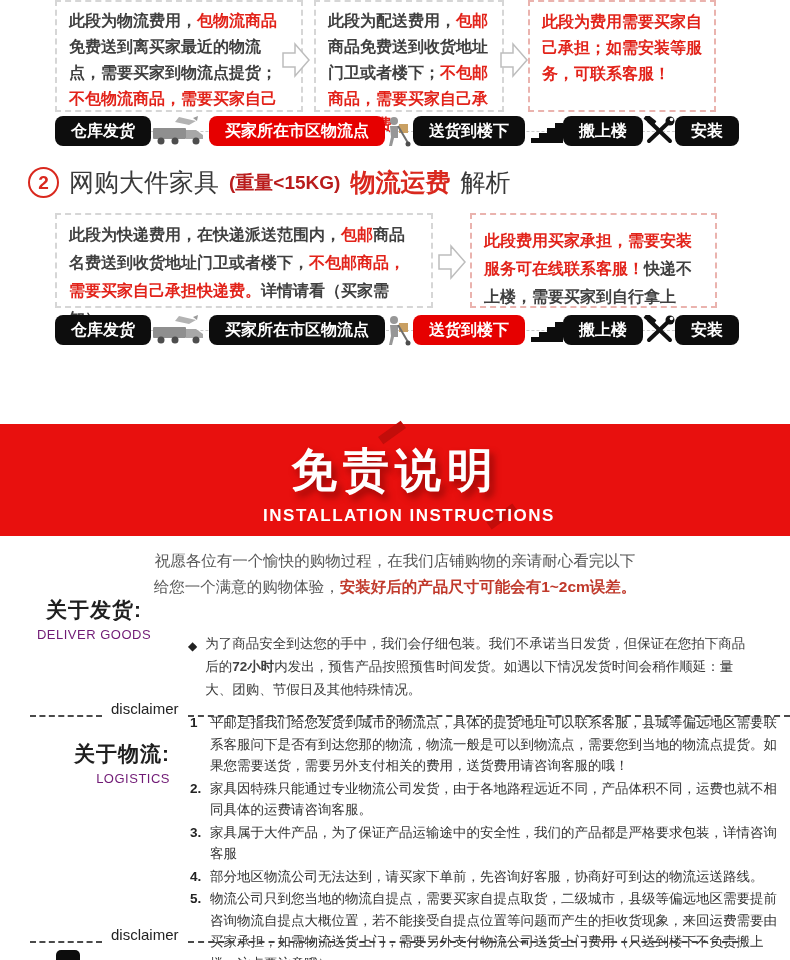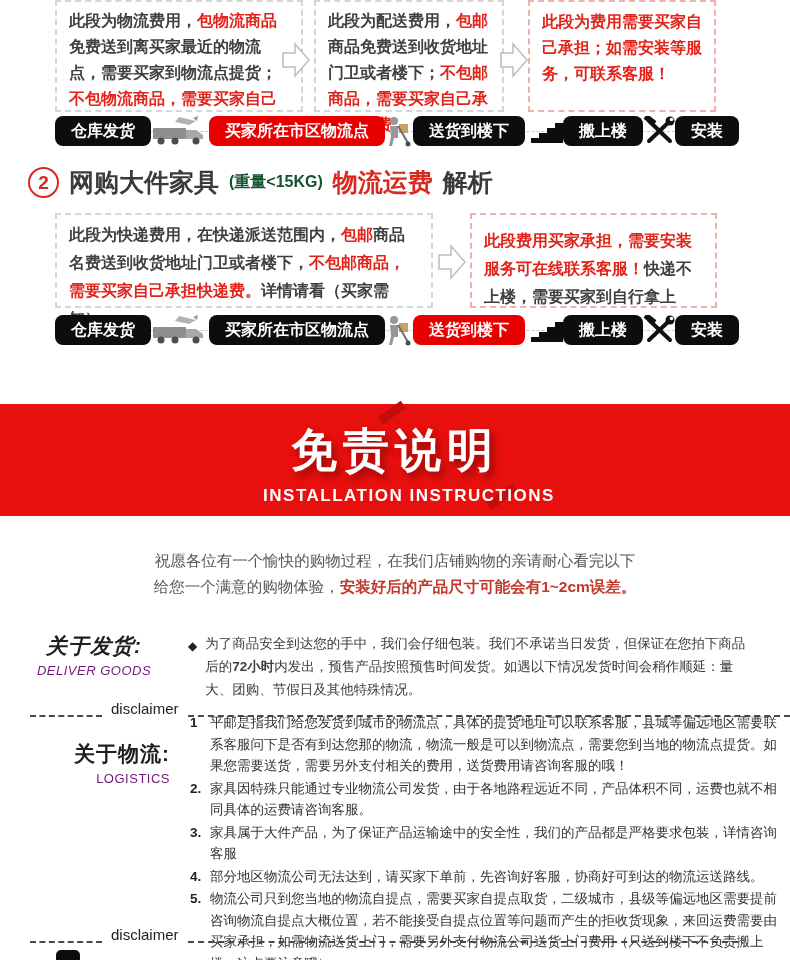--- a/index.html
+++ b/index.html
@@ -21,26 +21,26 @@
   .pill{position:relative;z-index:1;background:#0d0d0d;color:#fff;font-weight:bold;font-size:16px;
         line-height:30px;height:30px;padding:0 16px;border-radius:8px;white-space:nowrap;}
   .pill.hl{background:#e60000;}
   .stepicon{position:relative;z-index:1;display:flex;align-items:center;justify-content:center;}
   .gap{flex:1;}
 
   
   .heading2{position:absolute;left:28px;top:166px;display:flex;align-items:center;gap:10px;}
   .circle-num{width:27px;height:27px;border:2px solid #d9281e;border-radius:50%;color:#d9281e;
               font-weight:bold;font-size:19px;line-height:27px;text-align:center;box-sizing:content-box;}
-  .heading2 .h-main{font-size:25px;font-weight:bold;color:#3a3a3a;}
-  .heading2 .h-small{font-size:16px;font-weight:bold;color:#14532d;}
+  .heading2 .h-main{font-size:25px;font-weight:normal;color:#3a3a3a;}
+  .heading2 .h-small{font-size:19px;font-weight:bold;color:#b91c1c;}
   .heading2 .h-red{font-size:25px;font-weight:bold;color:#d9281e;}
 
   
-  .banner{position:absolute;left:0;top:404px;width:790px;height:112px;background:#e8100e;text-align:center;}
+  .banner{position:absolute;left:0;top:424px;width:790px;height:112px;background:#e8100e;text-align:center;}
   .banner .fold{position:absolute;background:#c20d0a;height:9px;}
   .banner-title{position:relative;margin-top:16px;font-size:46px;font-weight:bold;color:#fff;
                 letter-spacing:6px;text-shadow:4px 5px 7px rgba(130,8,6,.85);}
   .banner-sub{position:relative;margin-top:4px;font-size:17px;font-weight:bold;color:#fff;letter-spacing:1.5px;padding-left:28px;}
 
   
   .intro{position:absolute;left:0;top:548px;width:790px;text-align:center;
          font-size:15.5px;line-height:26px;color:#575757;}
 
   
@@ -214,21 +214,21 @@
     <div class="fold" style="left:486px;top:88px;width:32px;transform:rotate(-36deg);"></div>
     <div class="banner-title">免责说明</div>
     <div class="banner-sub">INSTALLATION INSTRUCTIONS</div>
   </div>
 
   <div class="intro">
     <div>祝愿各位有一个愉快的购物过程，在我们店铺购物的亲请耐心看完以下</div>
     <div><span>给您一个满意的购物体验，</span><span class="hl-red" style="color:#c0392b;">安装好后的产品尺寸可能会有1~2cm误差。</span></div>
   </div>
 
-  <div class="side-label" style="top:632px;font-style:italic;">
+  <div class="side-label" style="top:596px;">
     <div class="zh">关于发货:</div>
     <div class="en">DELIVER GOODS</div>
   </div>
   <div class="deliver-text">
     <span class="bullet">◆</span>
     <div>
       <span>为了商品安全到达您的手中，我们会仔细包装。我们不承诺当日发货，但保证在您拍下商品后的</span><span class="hl-red">72小时</span><span>内发出，预售产品按照预售时间发货。如遇以下情况发货时间会稍作顺延：量大、团购、节假日及其他特殊情况。</span>
     </div>
   </div>
 

